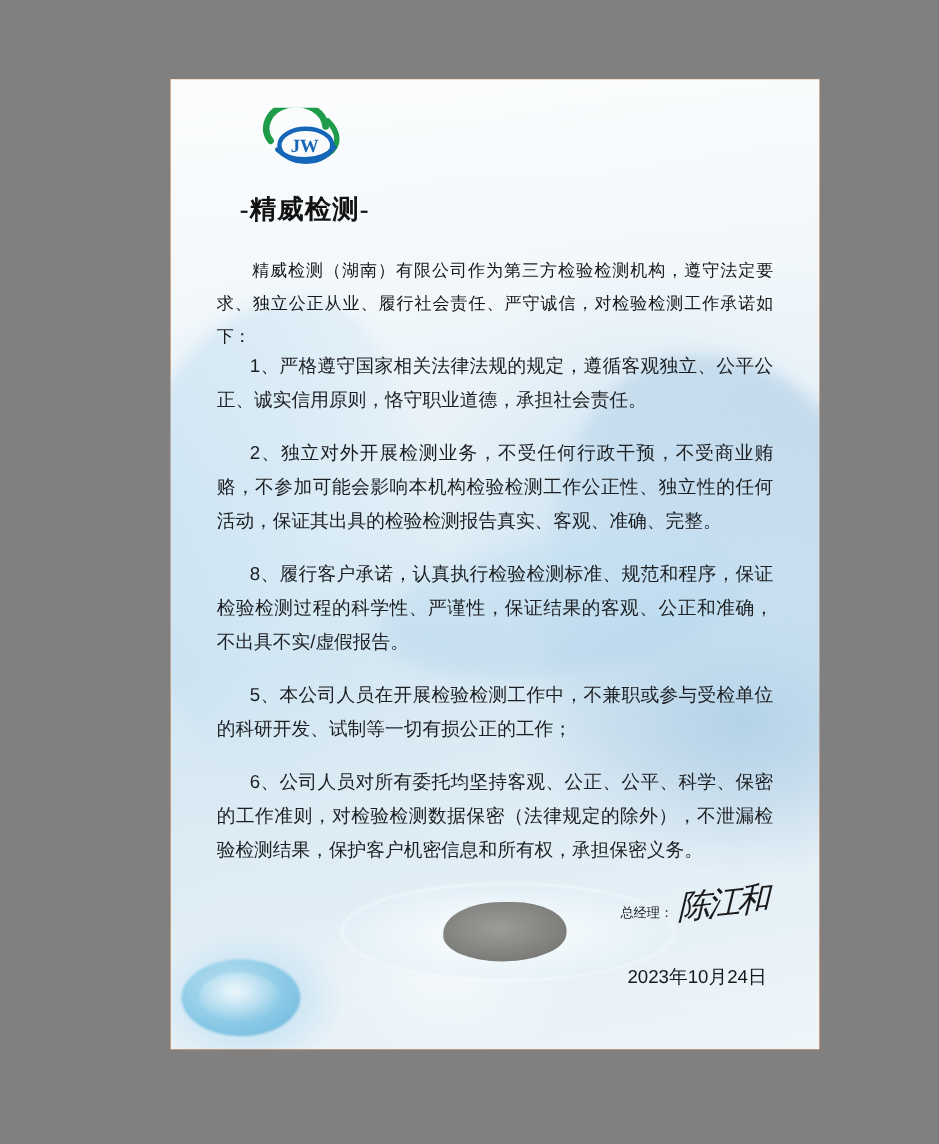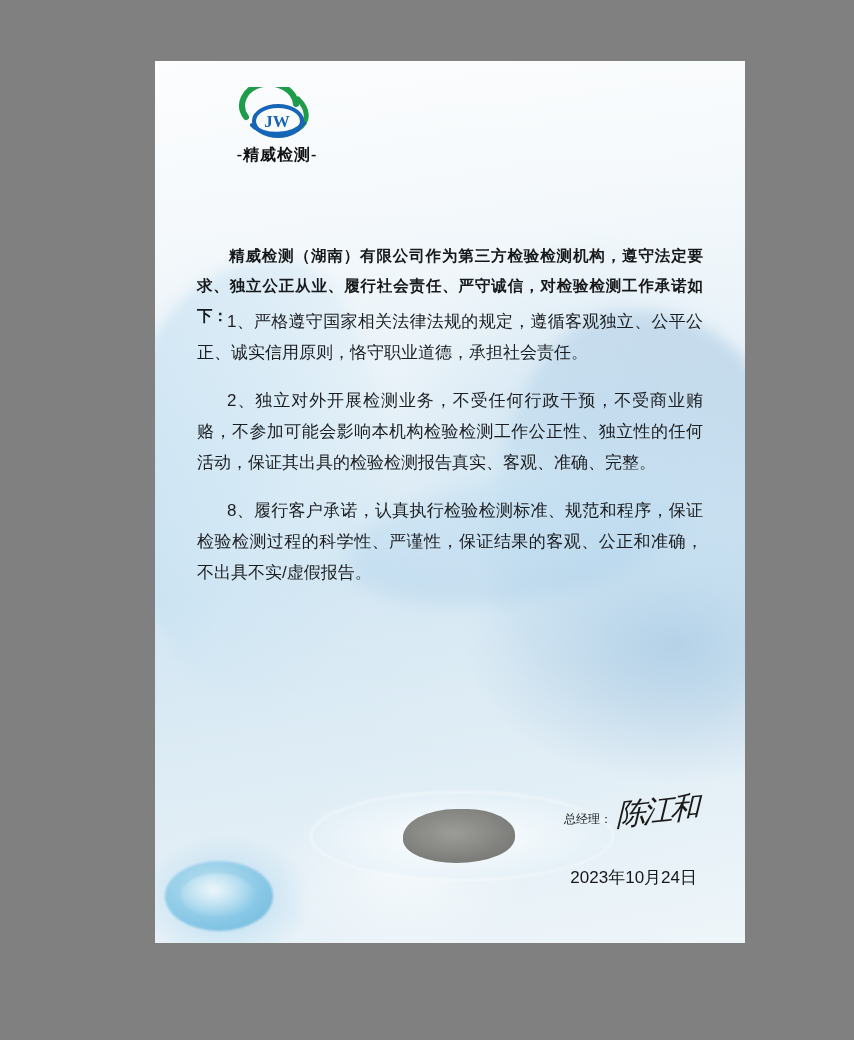--- a/index.html
+++ b/index.html
@@ -10,21 +10,21 @@
   body {
     width: 854px;
     height: 1040px;
     font-family: "Liberation Sans", sans-serif;
     overflow: hidden;
   }
 
   #page-wrap {
     position: absolute;
     left: 155px;
-    top: 61px;
+    top: 72px;
     width: 590px;
     height: 882px;
     overflow: hidden;
     background: #f97316;
   }
 
   
   .bg {
     position: absolute;
     inset: 0;
@@ -117,24 +117,24 @@
     width: 160px;
     text-align: center;
   }
   .logo-mark {
     width: 78px;
     height: 56px;
     margin: 0 auto;
     position: relative;
   }
   .logo-name {
-    margin-top: 2px;
+    margin-top: 20px;
     font-family: "Liberation Serif", serif;
     font-weight: bold;
-    font-size: 16px;
+    font-size: 24px;
     letter-spacing: 1px;
     color: #111;
     white-space: nowrap;
   }
 
   .doc-title {
     position: absolute;
     left: 0; right: 0;
     top: 90px;
     text-align: center;
@@ -144,26 +144,25 @@
     letter-spacing: 8px;
     color: #111;
   }
 
   .lead {
     position: absolute;
     left: 42px;
     right: 42px;
     top: 160px;
     font-size: 15.5px;
-    font-weight: bold;
+    font-weight: normal;
     line-height: 30px;
     color: #16181a;
     text-indent: 32px;
     text-align: justify;
-    margin-top: 20px;
   }
 
   .clauses {
     position: absolute;
     left: 42px;
     right: 42px;
     top: 228px;
   }
   .clause {
     font-size: 17px;
@@ -237,20 +236,22 @@
       <div class="logo-name">-精威检测-</div>
     </div>
 
 
     <div class="lead">精威检测（湖南）有限公司作为第三方检验检测机构，遵守法定要求、独立公正从业、履行社会责任、严守诚信，对检验检测工作承诺如下：</div>
 
     <div class="clauses">
       <p class="clause">1、严格遵守国家相关法律法规的规定，遵循客观独立、公平公正、诚实信用原则，恪守职业道德，承担社会责任。</p>
       <p class="clause">2、独立对外开展检测业务，不受任何行政干预，不受商业贿赂，不参加可能会影响本机构检验检测工作公正性、独立性的任何活动，保证其出具的检验检测报告真实、客观、准确、完整。</p>
       <p class="clause">8、履行客户承诺，认真执行检验检测标准、规范和程序，保证检验检测过程的科学性、严谨性，保证结果的客观、公正和准确，不出具不实/虚假报告。</p>
+      <p class="clause">5、本公司人员在开展检验检测工作中，不兼职或参与受检单位的科研开发、试制等一切有损公正的工作；</p>
+      <p class="clause">6、公司人员对所有委托均坚持客观、公正、公平、科学、保密的工作准则，对检验检测数据保密（法律规定的除外），不泄漏检验检测结果，保护客户机密信息和所有权，承担保密义务。</p>
     </div>
 
     <div class="sign-row">
       <span class="sign-label">总经理：</span>
       <span class="signature">陈江和</span>
     </div>
 
     <div class="date-line">2023年10月24日</div>
 
   </div>

